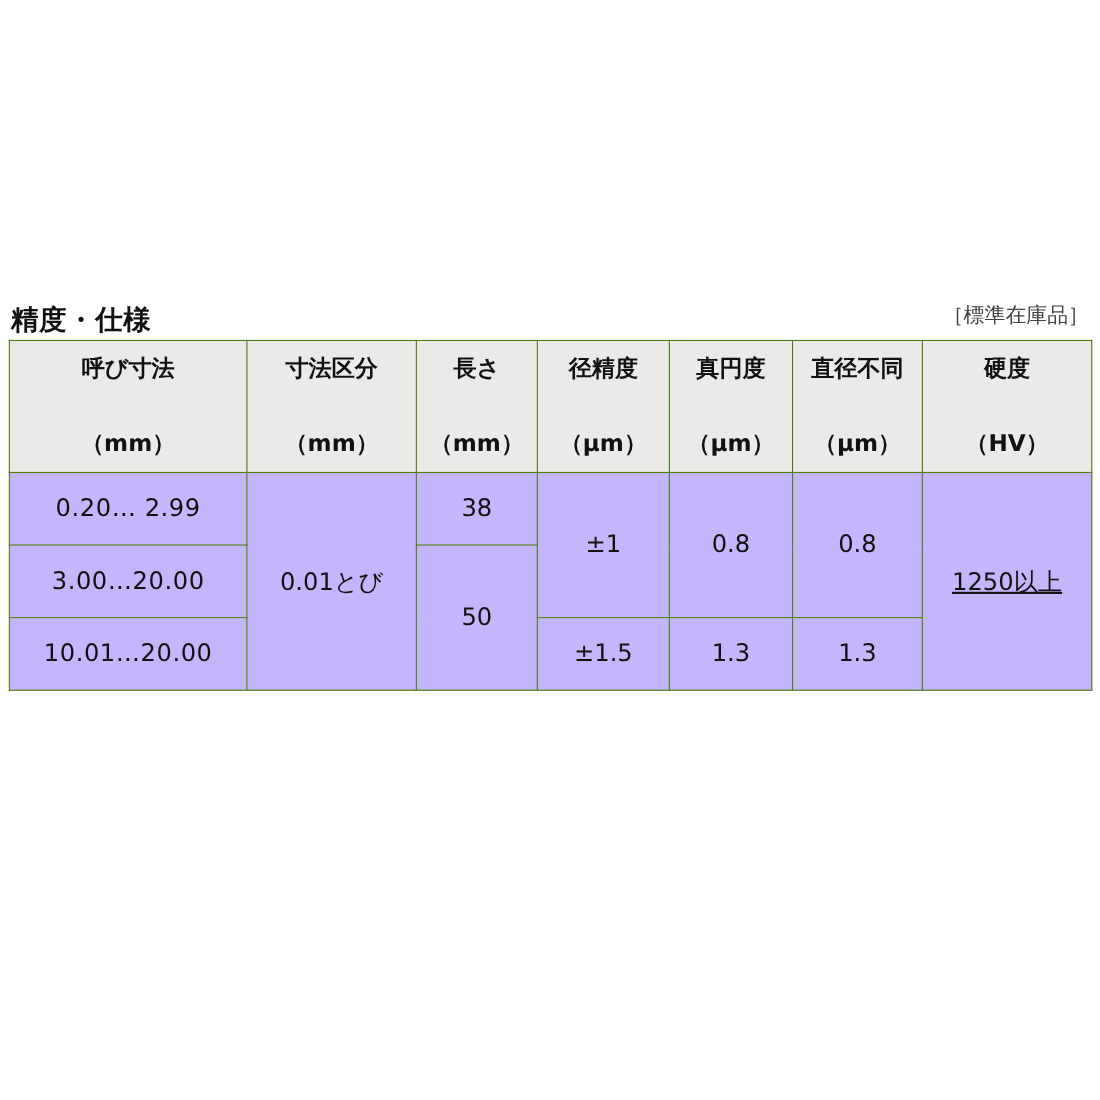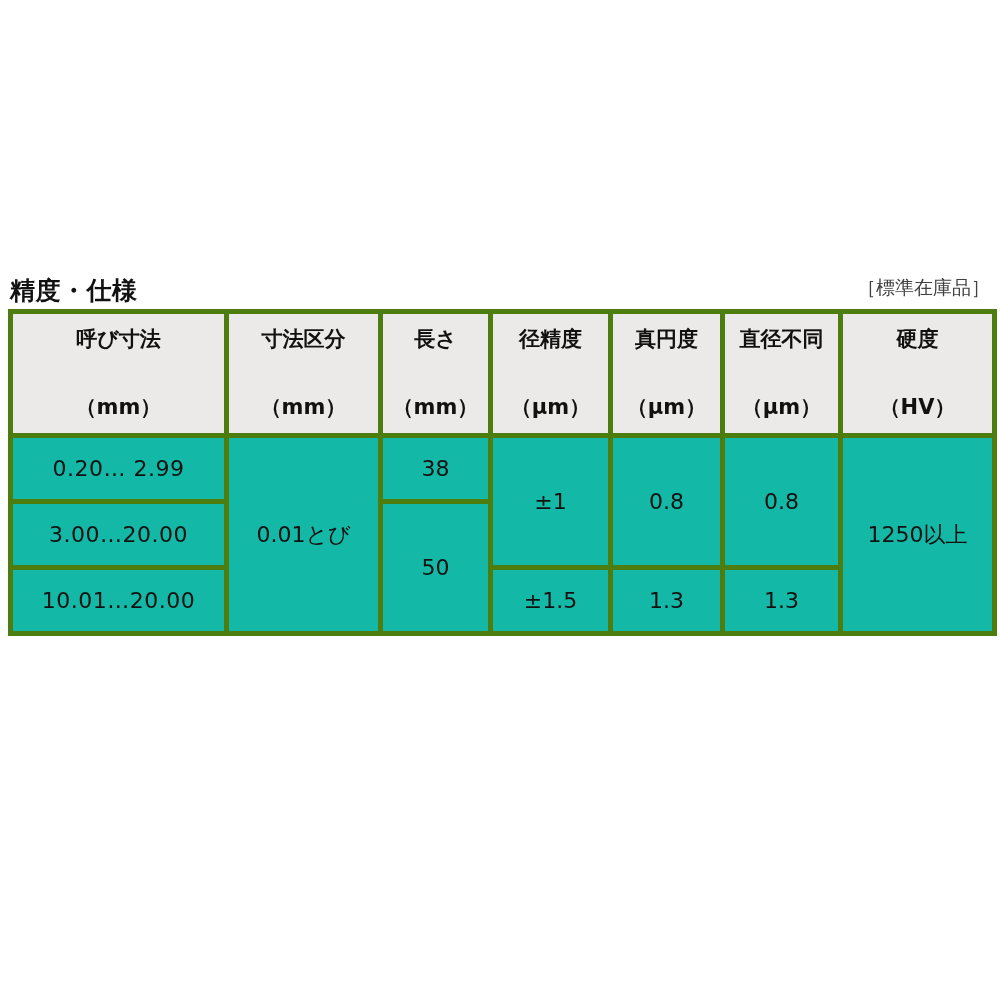--- a/index.html
+++ b/index.html
@@ -44,59 +44,59 @@
     padding-bottom: 2px;
   }
 
   table.spec-table {
     border-collapse: collapse;
     width: 984px;
     table-layout: fixed;
   }
   table.spec-table th,
   table.spec-table td {
-    border: 5px solid #4d7c0f;
+    border: 1px solid #4d7c0f;
     text-align: center;
     vertical-align: middle;
     color: #111;
   }
   table.spec-table thead th {
     background: #eceae8;
     font-size: 21px;
     font-weight: bold;
     line-height: 1.32;
     padding: 12px 2px 12px 2px;
     height: 88px;
     box-sizing: border-box;
   }
   table.spec-table thead th .unit {
     display: block;
     font-weight: bold;
     margin-top: 40px;
   }
   table.spec-table tbody td {
-    background: #14b8a6;
+    background: #c4b5fd;
     font-size: 22px;
     font-weight: normal;
     padding: 6px 2px;
     height: 66px;
     box-sizing: border-box;
   }
   .col-size   { width: 216px; }
   .col-step   { width: 154px; }
   .col-length { width: 110px; }
   .col-dacc   { width: 120px; }
   .col-round  { width: 112px; }
   .col-diff   { width: 118px; }
   .col-hard   { width: 154px; }
 
   .cell-size   { font-size: 23px; letter-spacing: 0.5px; }
   .cell-step   { font-size: 23px; }
   .cell-length { font-size: 23px; }
-  .cell-hard   { font-size: 23px; }
+  .cell-hard   { font-size: 23px; text-decoration: underline; }
 
   .footnotes {
     position: absolute;
     left: 10px;
     top: 640px;
     width: 980px;
   }
   .footnote {
     font-size: 23px;
     line-height: 1.44;

